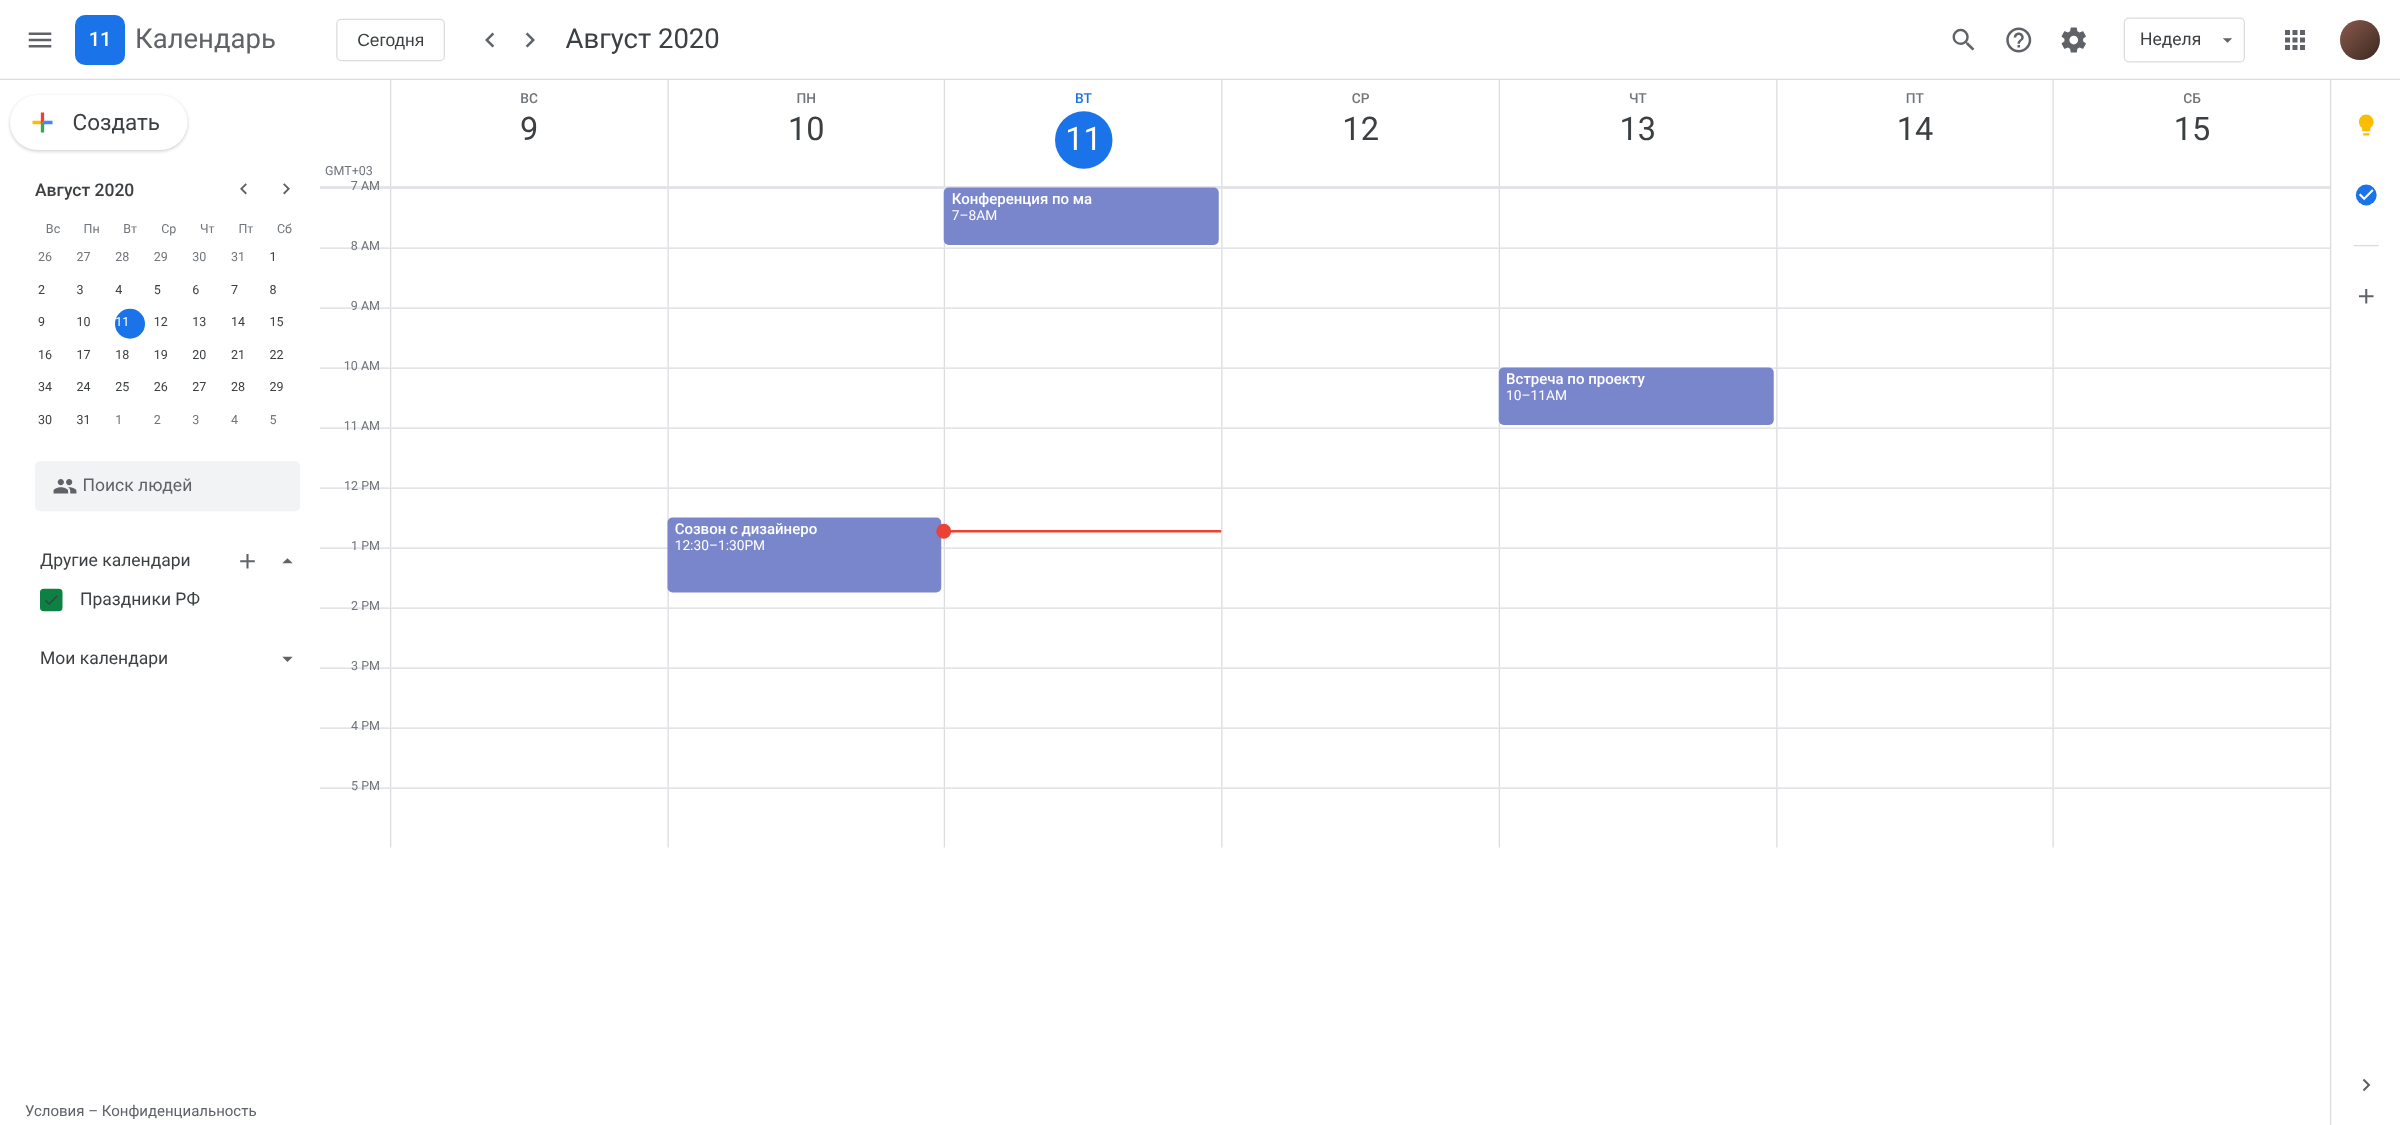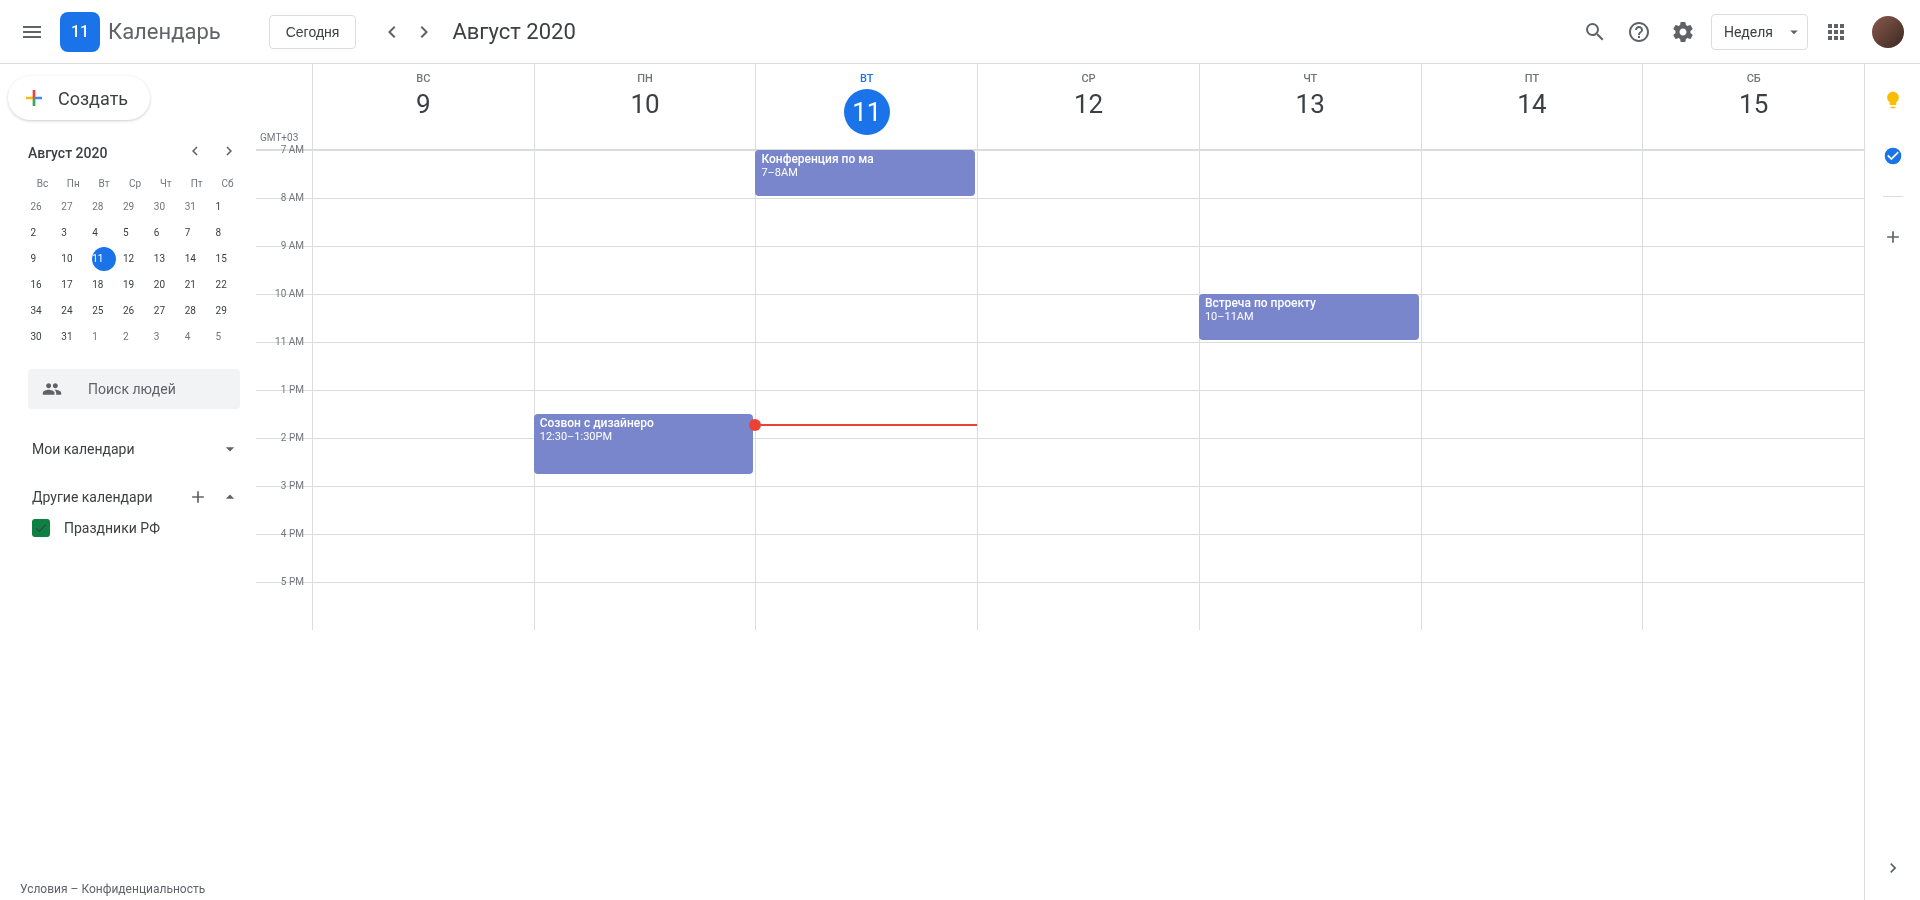--- a/index.html
+++ b/index.html
@@ -8,41 +8,41 @@
 .menu-btn { width: 48px; height: 48px; display: flex; align-items: center; justify-content: center; border-radius: 50%; cursor: pointer; }
 .logo-wrap { display: flex; align-items: center; margin-left: 4px; }
 .logo-box { width: 40px; height: 40px; background: #1a73e8; border-radius: 8px; display: flex; align-items: center; justify-content: center; color: #fff; font-size: 16px; font-weight: 500; position: relative; }
 .app-title { font-size: 22px; color: #5f6368; margin-left: 8px; }
 .today-btn { margin-left: 48px; border: 1px solid #dadce0; background: #fff; border-radius: 4px; padding: 8px 16px; font-size: 14px; color: #3c4043; cursor: pointer; }
 .nav-arrows { display: flex; margin-left: 20px; }
 .nav-arrow { width: 32px; height: 32px; display: flex; align-items: center; justify-content: center; cursor: pointer; border-radius: 50%; }
 .date-range { font-size: 22px; color: #3c4043; margin-left: 12px; }
 .header-right { margin-left: auto; display: flex; align-items: center; gap: 4px; }
 .icon-btn { width: 40px; height: 40px; display: flex; align-items: center; justify-content: center; border-radius: 50%; cursor: pointer; }
-.view-select { border: 1px solid #dadce0; background: #fff; border-radius: 4px; padding: 8px 4px 8px 12px; font-size: 14px; color: #3c4043; cursor: pointer; display: flex; align-items: center; gap: 12px; margin: 0 4px; }
+.view-select { border: 1px solid #dadce0; background: #fff; border-radius: 4px; padding: 8px 4px 8px 12px; font-size: 14px; color: #3c4043; cursor: pointer; display: flex; align-items: center; gap: 12px; margin: 0 16px; }
 .avatar { width: 32px; height: 32px; border-radius: 50%; background: linear-gradient(135deg, #8b5a4d, #3a2820); margin: 0 8px 0 12px; cursor: pointer; }
 
 .main { display: flex; height: calc(100vh - 64px); }
 .sidebar { width: 256px; padding: 12px 0 12px 8px; overflow-y: auto; position: relative; }
 .create-btn { display: inline-flex; align-items: center; gap: 12px; padding: 10px 22px 10px 14px; border-radius: 28px; box-shadow: 0 1px 3px rgba(0,0,0,0.2); cursor: pointer; background: #fff; margin-bottom: 18px; }
 .create-btn span { font-size: 18px; color: #3c4043; }
 .plus-icon { width: 24px; height: 24px; }
 
 .mini-cal { padding: 0 14px 8px 20px; }
 .mini-cal-head { display: flex; align-items: center; justify-content: space-between; margin-bottom: 6px; }
 .mini-cal-title { font-size: 14px; color: #3c4043; font-weight: 500; }
 .mini-arrows { display: flex; gap: 8px; }
 .mini-arrow { cursor: pointer; padding: 4px; }
 .mini-grid { display: grid; grid-template-columns: repeat(7, 1fr); gap: 2px; }
 .mini-dow { font-size: 10px; color: #70757a; text-align: center; padding: 4px 0; }
 .mini-day { font-size: 10px; color: #3c4043; text-align: left; padding: 6px 0; cursor: pointer; border-radius: 50%; width: 24px; height: 24px; margin: auto; }
 .mini-day.other { color: #70757a; }
 .mini-day.today { background: #1a73e8; color: #fff; }
 
-.search-people { display: flex; align-items: center; gap: 26px; background: #f1f3f4; border-radius: 4px; padding: 10px 14px; margin: 12px 16px 16px 20px; cursor: pointer; }
+.search-people { display: flex; align-items: center; gap: 4px; background: #f1f3f4; border-radius: 4px; padding: 10px 14px; margin: 12px 16px 16px 20px; cursor: pointer; }
 .search-people span { color: #5f6368; font-size: 14px; }
 
 .cal-section { padding: 8px 16px 8px 24px; }
 .cal-section-head { display: flex; align-items: center; justify-content: space-between; cursor: pointer; padding: 6px 0; }
 .cal-section-title { font-size: 14px; color: #3c4043; }
 .cal-section-actions { display: flex; align-items: center; gap: 12px; }
 .cal-item { display: flex; align-items: center; gap: 14px; padding: 6px 0; }
 .cal-check { width: 18px; height: 18px; border-radius: 3px; background: #0d8043; display: flex; align-items: center; justify-content: center; }
 .cal-item-label { font-size: 14px; color: #3c4043; }
 
@@ -223,49 +223,49 @@
 
     <div class="search-people">
       <svg width="20" height="20" viewBox="0 0 24 24" class="gray">
           <path d="M16 11c1.66 0 2.99-1.34 2.99-3S17.66 5 16 5s-3 1.34-3 3 1.34 3 3 3zm-8 0c1.66 0 2.99-1.34 2.99-3S9.66 5 8 5 5 6.34 5 8s1.34 3 3 3zm0 2c-2.33 0-7 1.17-7 3.5V19h14v-2.5c0-2.33-4.67-3.5-7-3.5zm8 0c-.29 0-.62.02-.97.05 1.16.84 1.97 1.97 1.97 3.45V19h6v-2.5c0-2.33-4.67-3.5-7-3.5z"></path>
         </svg>
       <span>Поиск людей</span>
     </div>
 
     <div class="cal-section">
       <div class="cal-section-head">
-        <span class="cal-section-title">Мои календари</span>
-        <svg width="20" height="20" viewBox="0 0 24 24" class="gray">
-            <path d="M7 10l5 5 5-5z"></path>
-          </svg>
-      </div>
-    </div>
-
-    <div class="cal-section">
-      <div class="cal-section-head">
         <span class="cal-section-title">Другие календари</span>
         <div class="cal-section-actions">
           <svg width="20" height="20" viewBox="0 0 24 24" class="gray">
               <path d="M19 13h-6v6h-2v-6H5v-2h6V5h2v6h6v2z"></path>
             </svg>
           <svg width="20" height="20" viewBox="0 0 24 24" class="gray">
               <path d="M7 14l5-5 5 5z"></path>
             </svg>
         </div>
       </div>
       <div class="cal-item">
         <div class="cal-check">
           <svg width="14" height="14" viewBox="0 0 24 24" fill="#fff">
               <path d="M9 16.17L4.83 12l-1.42 1.41L9 19 21 7l-1.41-1.41z"></path>
             </svg>
         </div>
         <span class="cal-item-label">Праздники РФ</span>
       </div>
     </div>
 
+    <div class="cal-section">
+      <div class="cal-section-head">
+        <span class="cal-section-title">Мои календари</span>
+        <svg width="20" height="20" viewBox="0 0 24 24" class="gray">
+            <path d="M7 10l5 5 5-5z"></path>
+          </svg>
+      </div>
+    </div>
+
     <div class="footer-links">Условия – Конфиденциальность</div>
   </div>
 
   <div class="calendar-area">
     <div class="grid-wrap">
       <div class="tz-label">GMT+03</div>
       <div class="day-headers" id="day-headers">
           <div class="day-head">
             <div class="dow">ВС</div>
             <div class="day-num">9</div>
@@ -377,20 +377,32 @@
               <div class="time-col"></div>
               <div class="time-col"></div>
               <div class="time-col"></div>
               <div class="time-col"></div>
               <div class="time-col"></div>
               <div class="time-col"></div>
               <div class="time-col"></div>
             </div>
           </div>
           <div class="time-row">
+            <div class="time-label">12 PM</div>
+            <div class="time-cols">
+              <div class="time-col"></div>
+              <div class="time-col"></div>
+              <div class="time-col"></div>
+              <div class="time-col"></div>
+              <div class="time-col"></div>
+              <div class="time-col"></div>
+              <div class="time-col"></div>
+            </div>
+          </div>
+          <div class="time-row">
             <div class="time-label">1 PM</div>
             <div class="time-cols">
               <div class="time-col"></div>
               <div class="time-col"></div>
               <div class="time-col"></div>
               <div class="time-col"></div>
               <div class="time-col"></div>
               <div class="time-col"></div>
               <div class="time-col"></div>
             </div>

